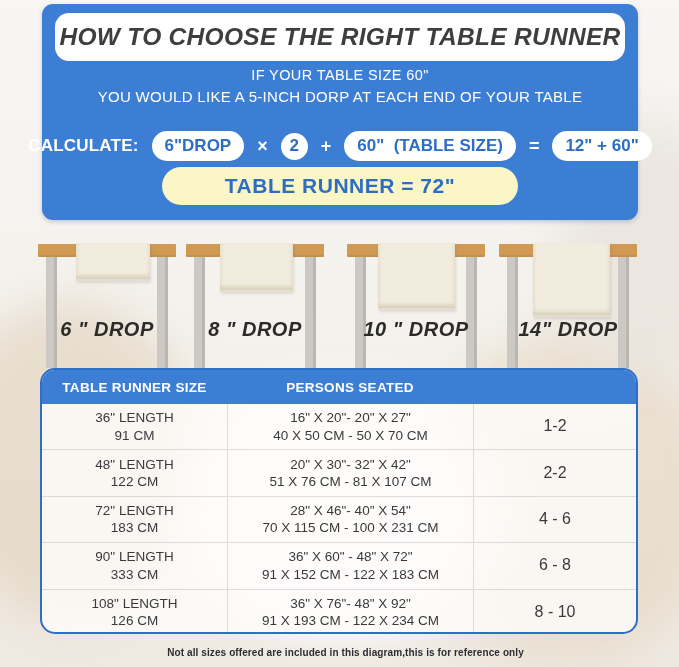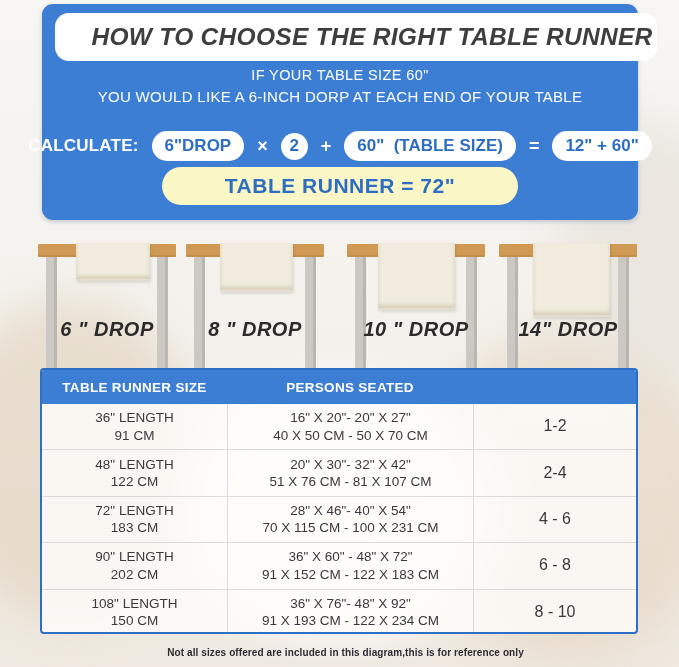--- a/index.html
+++ b/index.html
@@ -18,21 +18,21 @@
 
   
   .blue-panel{
     position:absolute;left:42px;top:4px;width:596px;height:216px;
     background:#3d7ed5;border-radius:11px;
     box-shadow:0 2px 4px rgba(40,80,140,.25);
   }
   .title-box{
     position:absolute;left:13px;top:9px;width:570px;height:48px;
     background:#ffffff;border-radius:14px;
-    display:flex;align-items:center;justify-content:center;padding-left:32px;
+    display:flex;align-items:center;justify-content:center;
   }
   .title-box h1{
     margin:0;font-size:24.5px;font-weight:bold;font-style:italic;
     color:#3e3e3e;letter-spacing:.3px;white-space:nowrap;
   }
   .sub1,.sub2{
     position:absolute;left:0;width:100%;margin:0;text-align:center;color:#ffffff;
   }
   .sub1{top:63px;font-size:14.5px;letter-spacing:.4px;}
   .sub2{top:84px;font-size:15px;letter-spacing:.3px;}
@@ -81,21 +81,21 @@
   .g4 .runner{left:34px;width:77px;height:72px;}
   .drop-label{
     position:absolute;left:0;right:0;top:74px;text-align:center;
     font-size:20px;font-weight:bold;font-style:italic;color:#2b2b2b;
     letter-spacing:.5px;white-space:nowrap;
   }
 
   
   .chart{
     position:absolute;left:40px;top:368px;width:598px;height:266px;
-    border:2px solid #2d6fc6;border-radius:4px;overflow:hidden;
+    border:2px solid #2d6fc6;border-radius:15px;overflow:hidden;
     background:rgba(254,253,250,.82);box-sizing:border-box;
   }
   .chart-header{
     display:grid;grid-template-columns:185px 246px 1fr;height:34px;
     background:#3d7ed5;
   }
   .chart-header div{
     display:flex;align-items:center;justify-content:center;
     color:#fff;font-weight:bold;font-size:13.5px;letter-spacing:.3px;
   }
@@ -124,21 +124,21 @@
   <div class="bg-blob blob1"></div>
   <div class="bg-blob blob2"></div>
   <div class="bg-blob blob3"></div>
   <div class="bg-blob blob4"></div>
 
   <section class="blue-panel">
     <div class="title-box">
       <h1>HOW TO CHOOSE THE RIGHT TABLE RUNNER</h1>
     </div>
     <p class="sub1">IF YOUR TABLE SIZE 60"</p>
-    <p class="sub2">YOU WOULD LIKE A 6-INCH DORP AT EACH END OF YOUR TABLE</p>
+    <p class="sub2">YOU WOULD LIKE A 5-INCH DORP AT EACH END OF YOUR TABLE</p>
 
     <div class="formula-row">
       <span class="calc-label">CALCULATE:</span>
       <span class="pill">6"DROP</span>
       <span class="op">×</span>
       <span class="circle">2</span>
       <span class="op">+</span>
       <span class="pill">60"  (TABLE SIZE)</span>
       <span class="op">=</span>
       <span class="pill">12" + 60"</span>
@@ -197,51 +197,51 @@
 
       <div class="crow">
         <div class="cell c1">
           <span>48" LENGTH</span>
           <span>122 CM</span>
         </div>
         <div class="cell c2">
           <span>20" X 30"- 32" X 42"</span>
           <span>51 X 76 CM - 81 X 107 CM</span>
         </div>
-        <div class="cell c3">2-4</div>
+        <div class="cell c3">2-2</div>
       </div>
 
       <div class="crow">
         <div class="cell c1">
           <span>72" LENGTH</span>
           <span>183 CM</span>
         </div>
         <div class="cell c2">
           <span>28" X 46"- 40" X 54"</span>
           <span>70 X 115 CM - 100 X 231 CM</span>
         </div>
         <div class="cell c3">4 - 6</div>
       </div>
 
       <div class="crow">
         <div class="cell c1">
           <span>90" LENGTH</span>
-          <span>202 CM</span>
+          <span>333 CM</span>
         </div>
         <div class="cell c2">
           <span>36" X 60" - 48" X 72"</span>
           <span>91 X 152 CM - 122 X 183 CM</span>
         </div>
         <div class="cell c3">6 - 8</div>
       </div>
 
       <div class="crow">
         <div class="cell c1">
           <span>108" LENGTH</span>
-          <span>150 CM</span>
+          <span>126 CM</span>
         </div>
         <div class="cell c2">
           <span>36" X 76"- 48" X 92"</span>
           <span>91 X 193 CM - 122 X 234 CM</span>
         </div>
         <div class="cell c3">8 - 10</div>
       </div>
 
     </div>
   </div>

